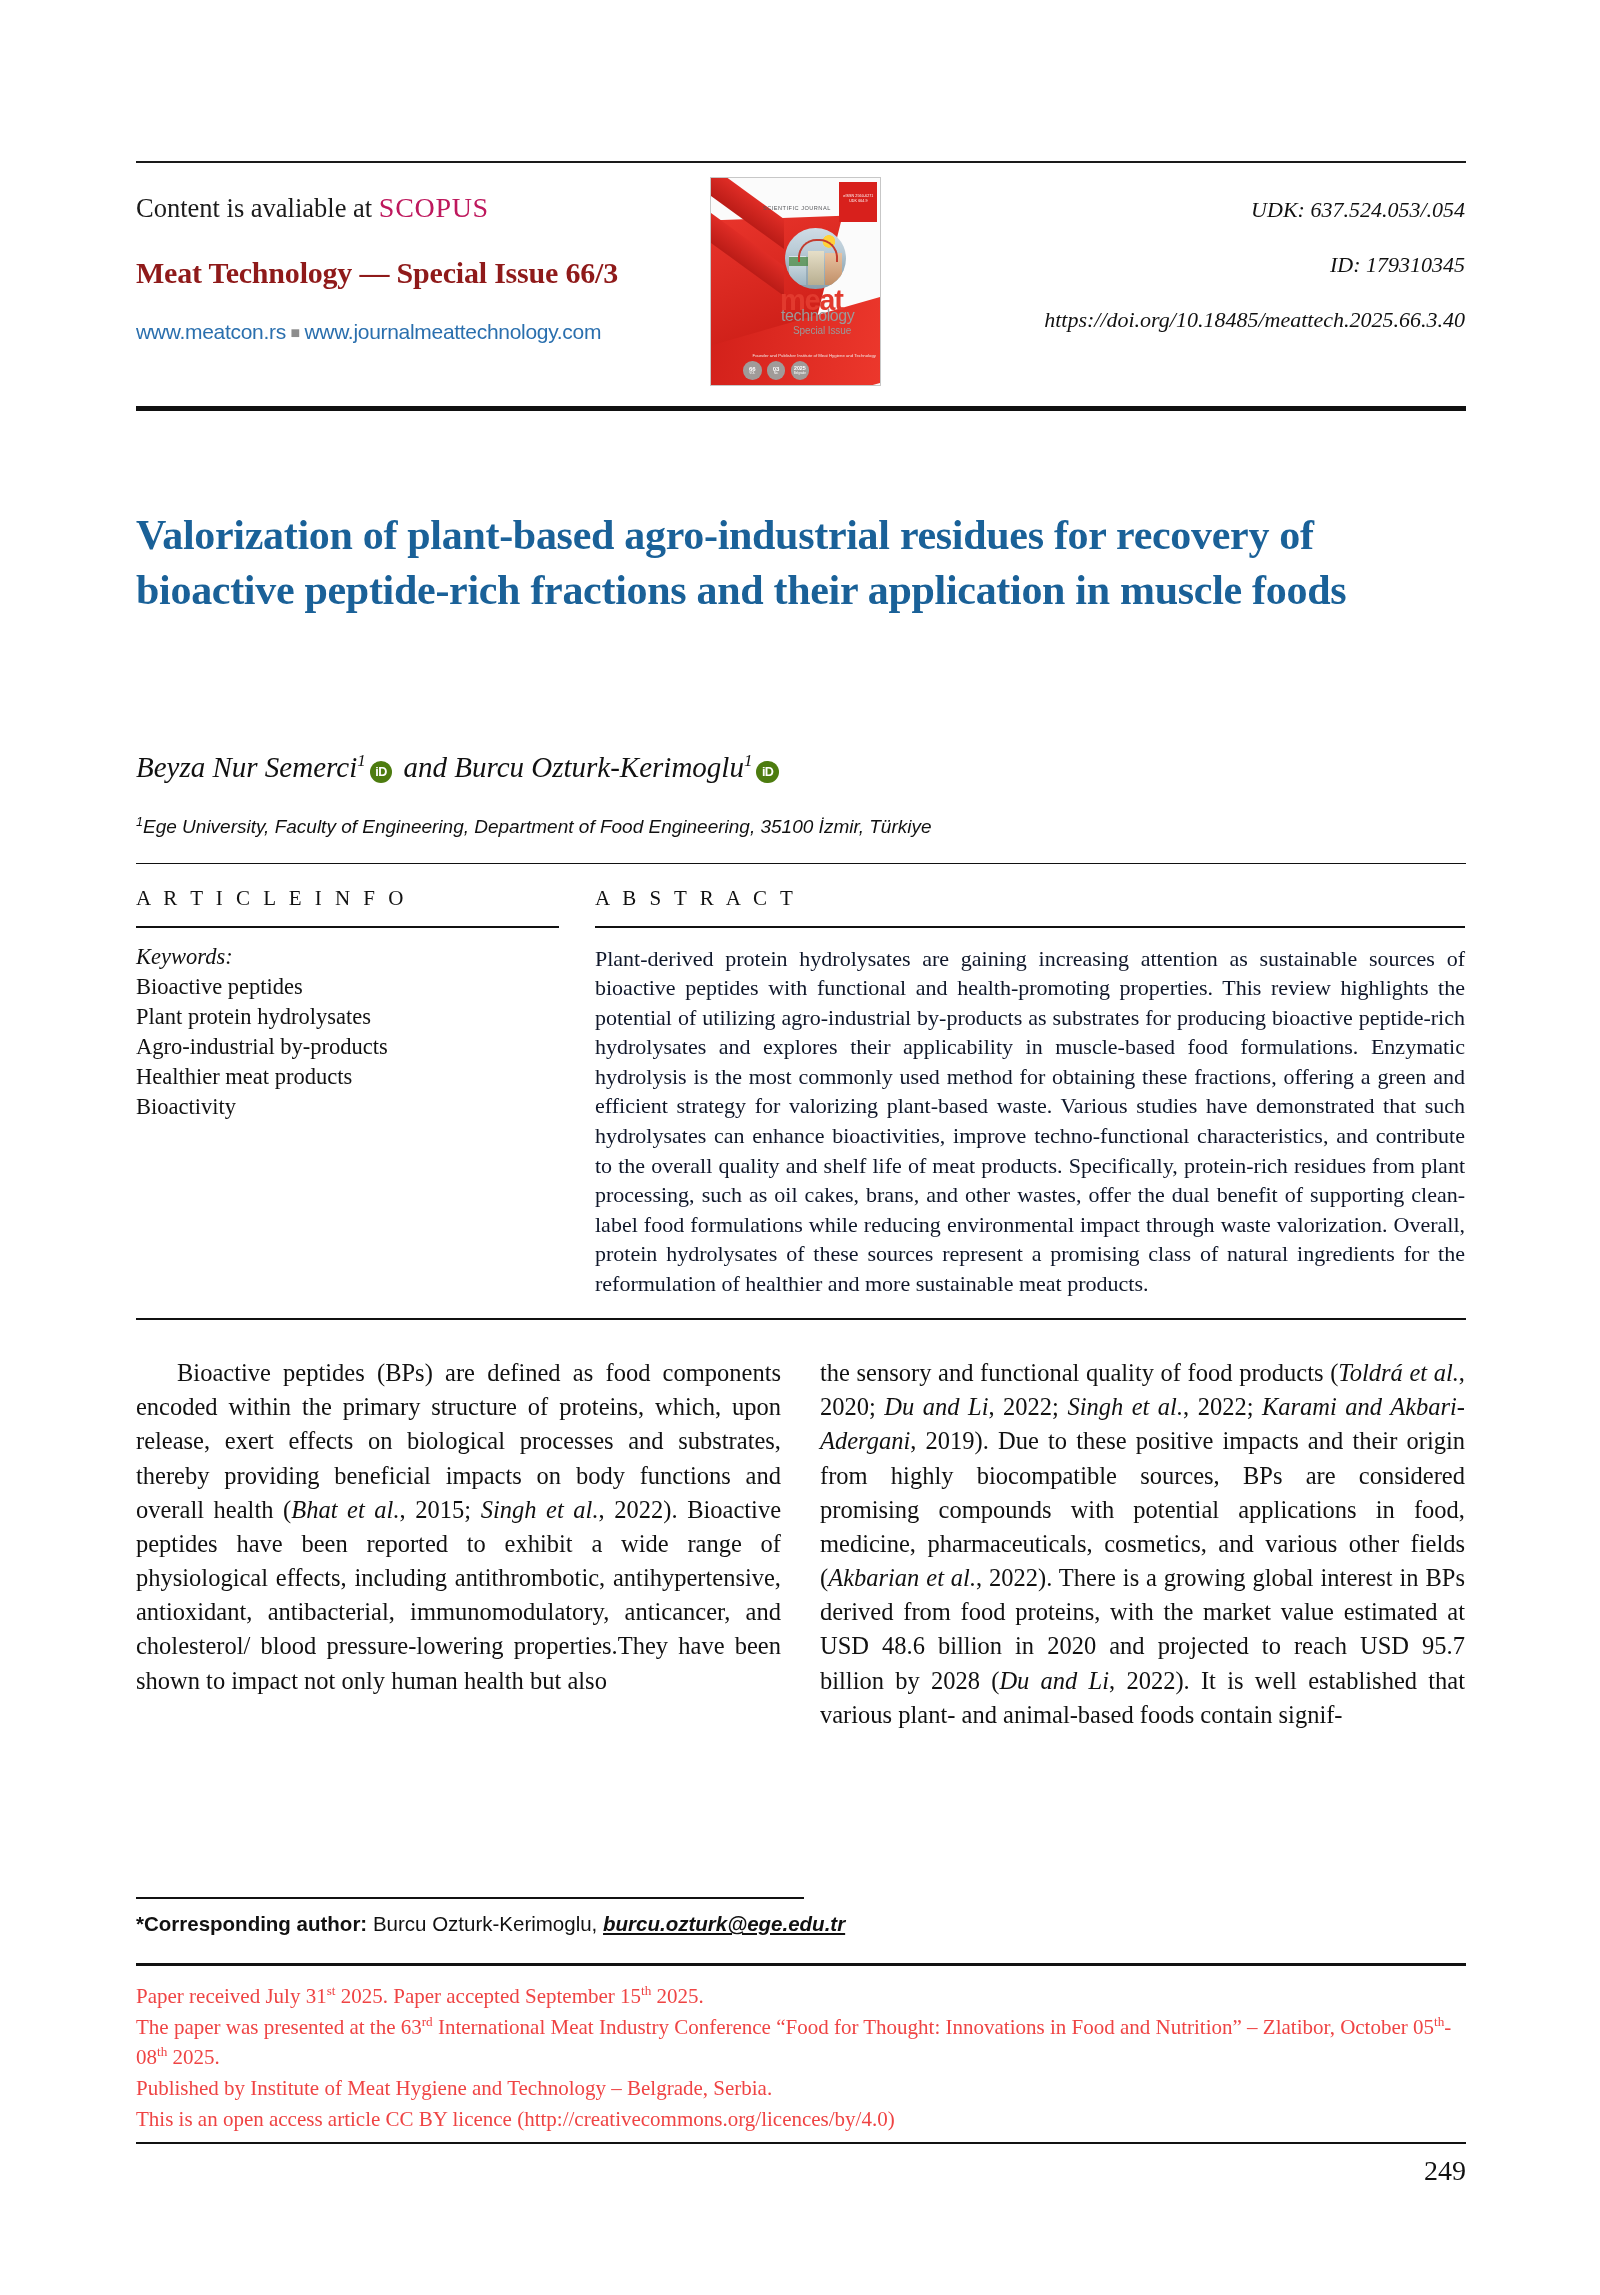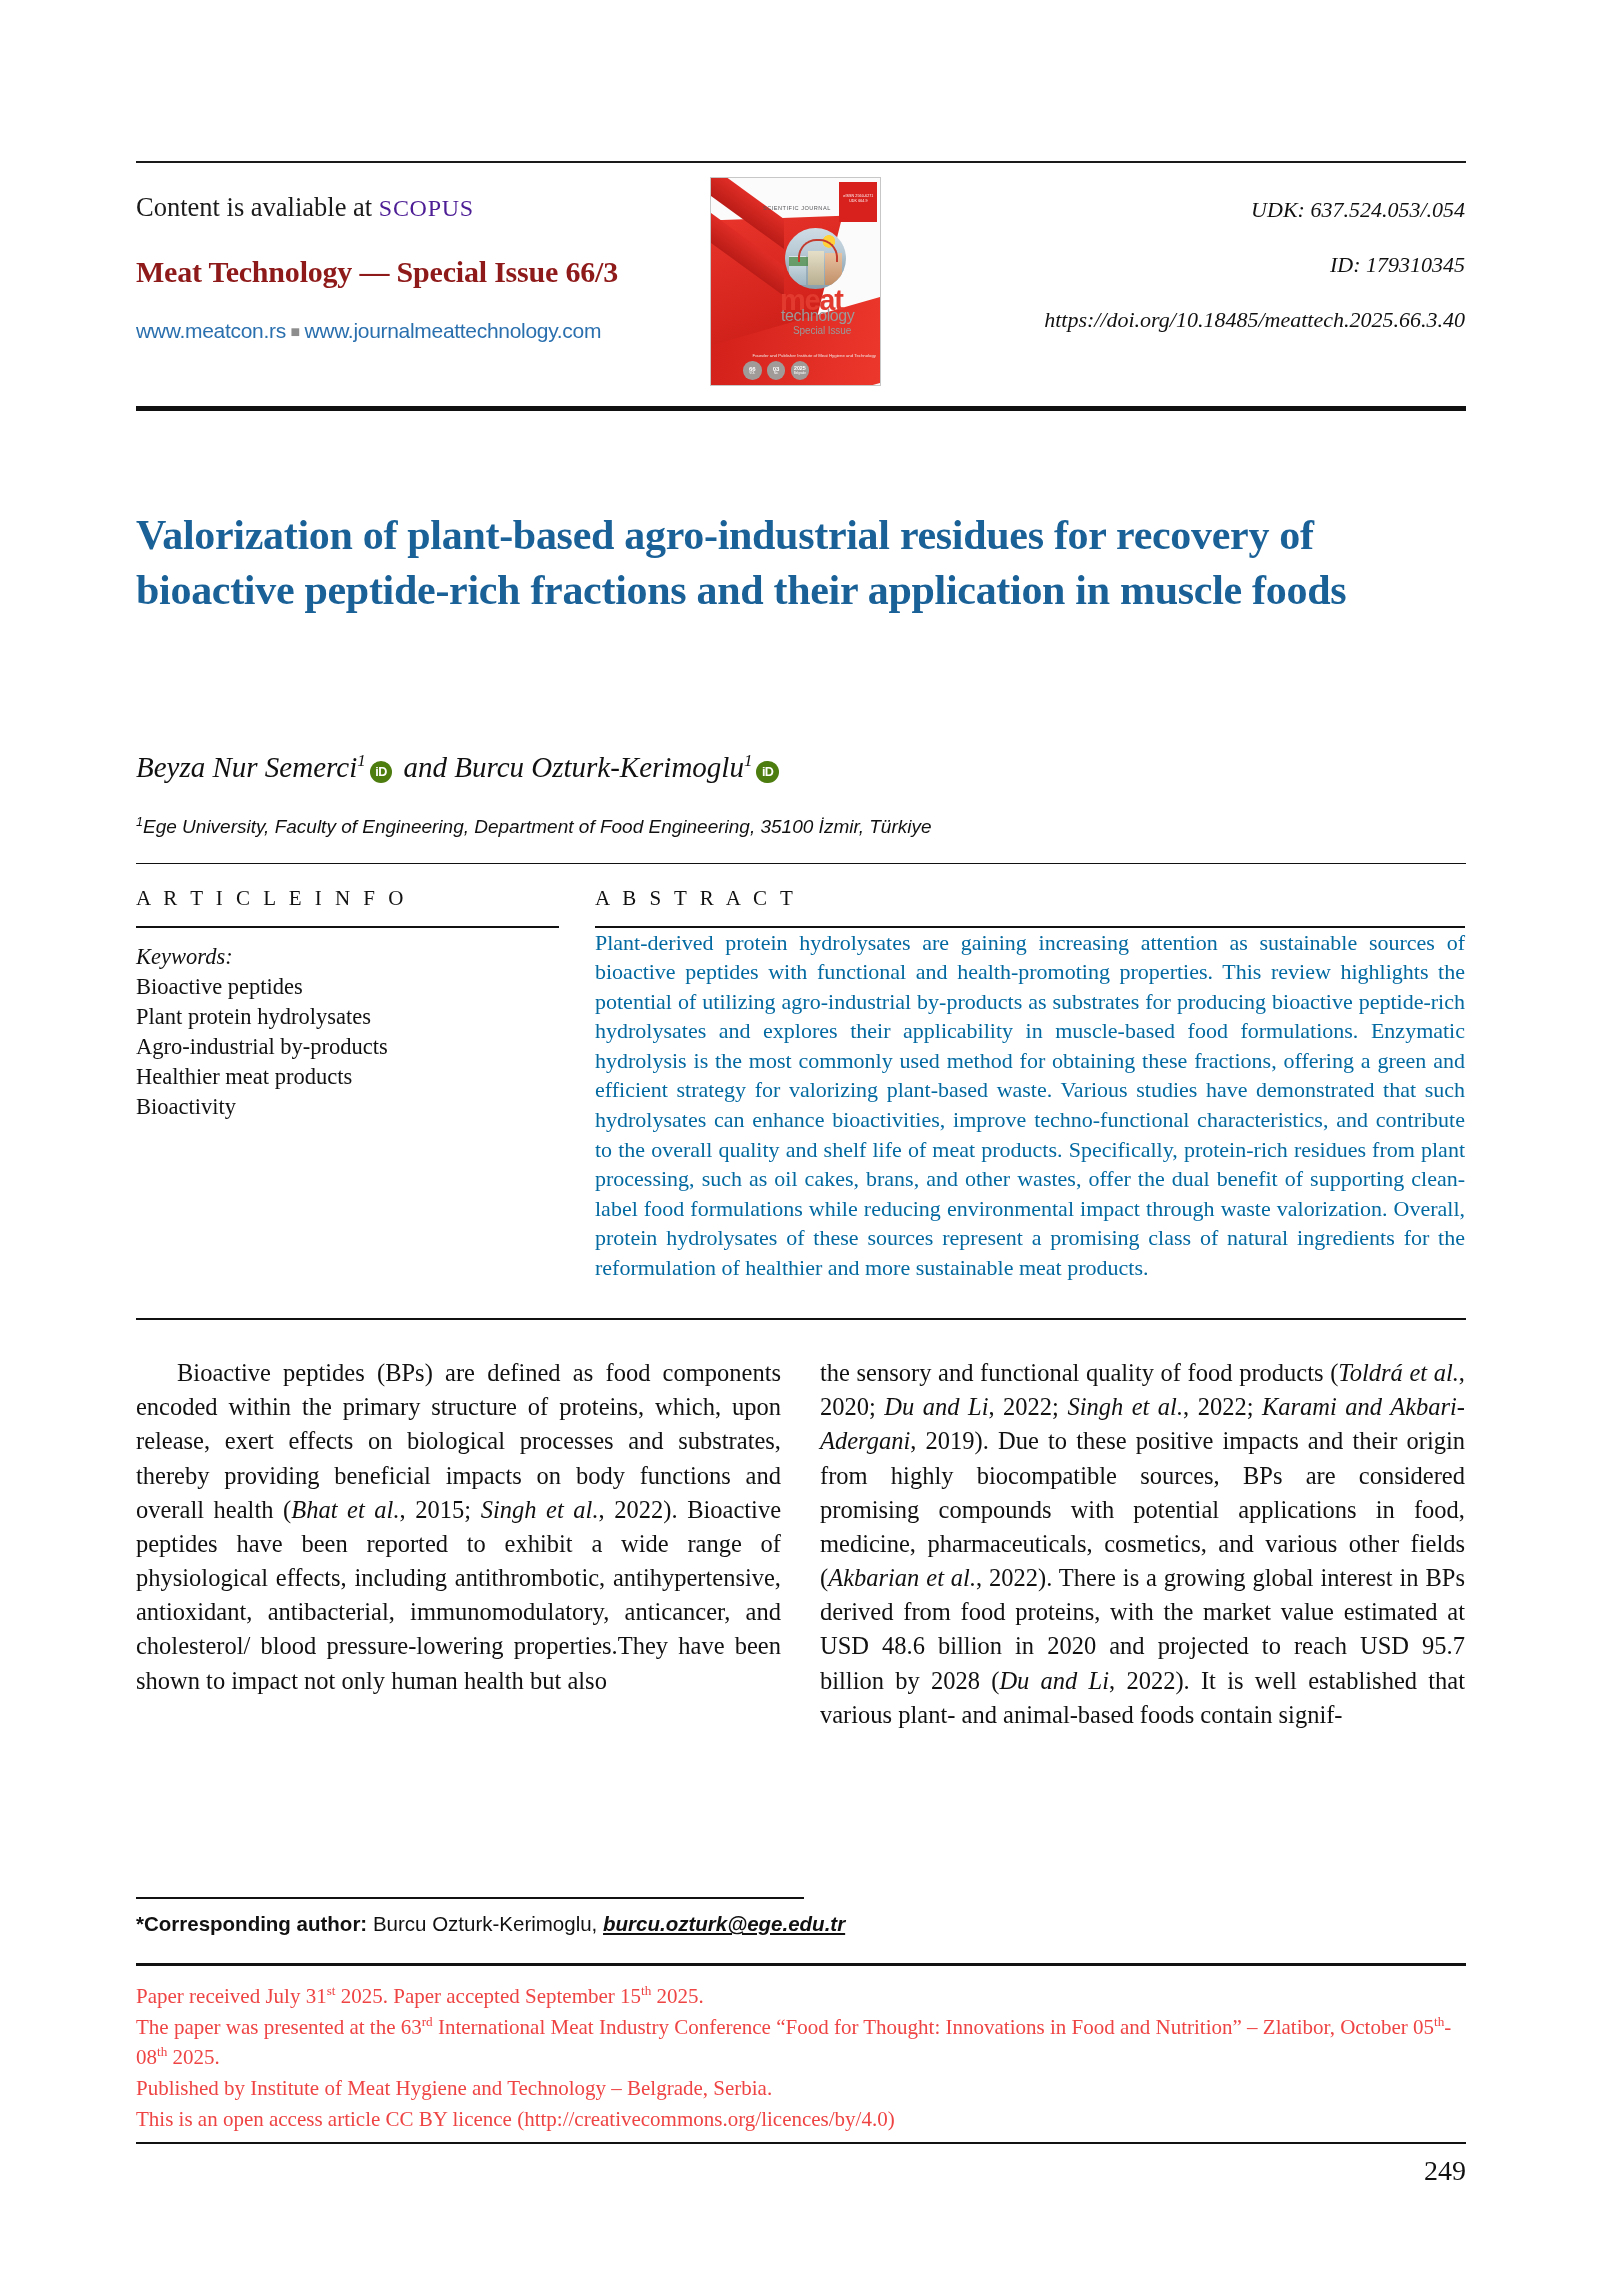--- a/index.html
+++ b/index.html
@@ -44,22 +44,22 @@
     width: 549px;
   }
   .scopus-line {
     font-family: "Liberation Serif", serif;
     font-size: 26.5px;
     color: #1b1b1b;
     letter-spacing: 0px;
     white-space: nowrap;
   }
   .scopus-word {
-    color: #4c1d95;
-    font-size: 24px;
+    color: #be185d;
+    font-size: 28px;
     letter-spacing: 0.7px;
   }
   .journal-title {
     margin-top: 32px;
     font-family: "Liberation Serif", serif;
     font-weight: bold;
     font-size: 30px;
     color: #8f1a1a;
     white-space: nowrap;
     letter-spacing: -0.2px;
@@ -345,25 +345,26 @@
   .kw-block {
     margin-top: 14.6px;
     font-family: "Liberation Serif", serif;
     font-size: 22.5px;
     line-height: 1.33;
     color: #111;
   }
   .kw-head { font-style: italic; }
 
   .abstract-body {
+    margin-top: 16px;
     font-family: "Liberation Serif", serif;
     font-size: 22px;
     line-height: 1.345;
     text-align: justify;
-    color: #0369a1;
+    color: #0f172a;
     hyphens: none;
   }
   .rule-below-abstract {
     position: absolute;
     left: 136px; top: 1318px;
     width: 1330px; height: 2px;
     background: #111;
   }
 
   

